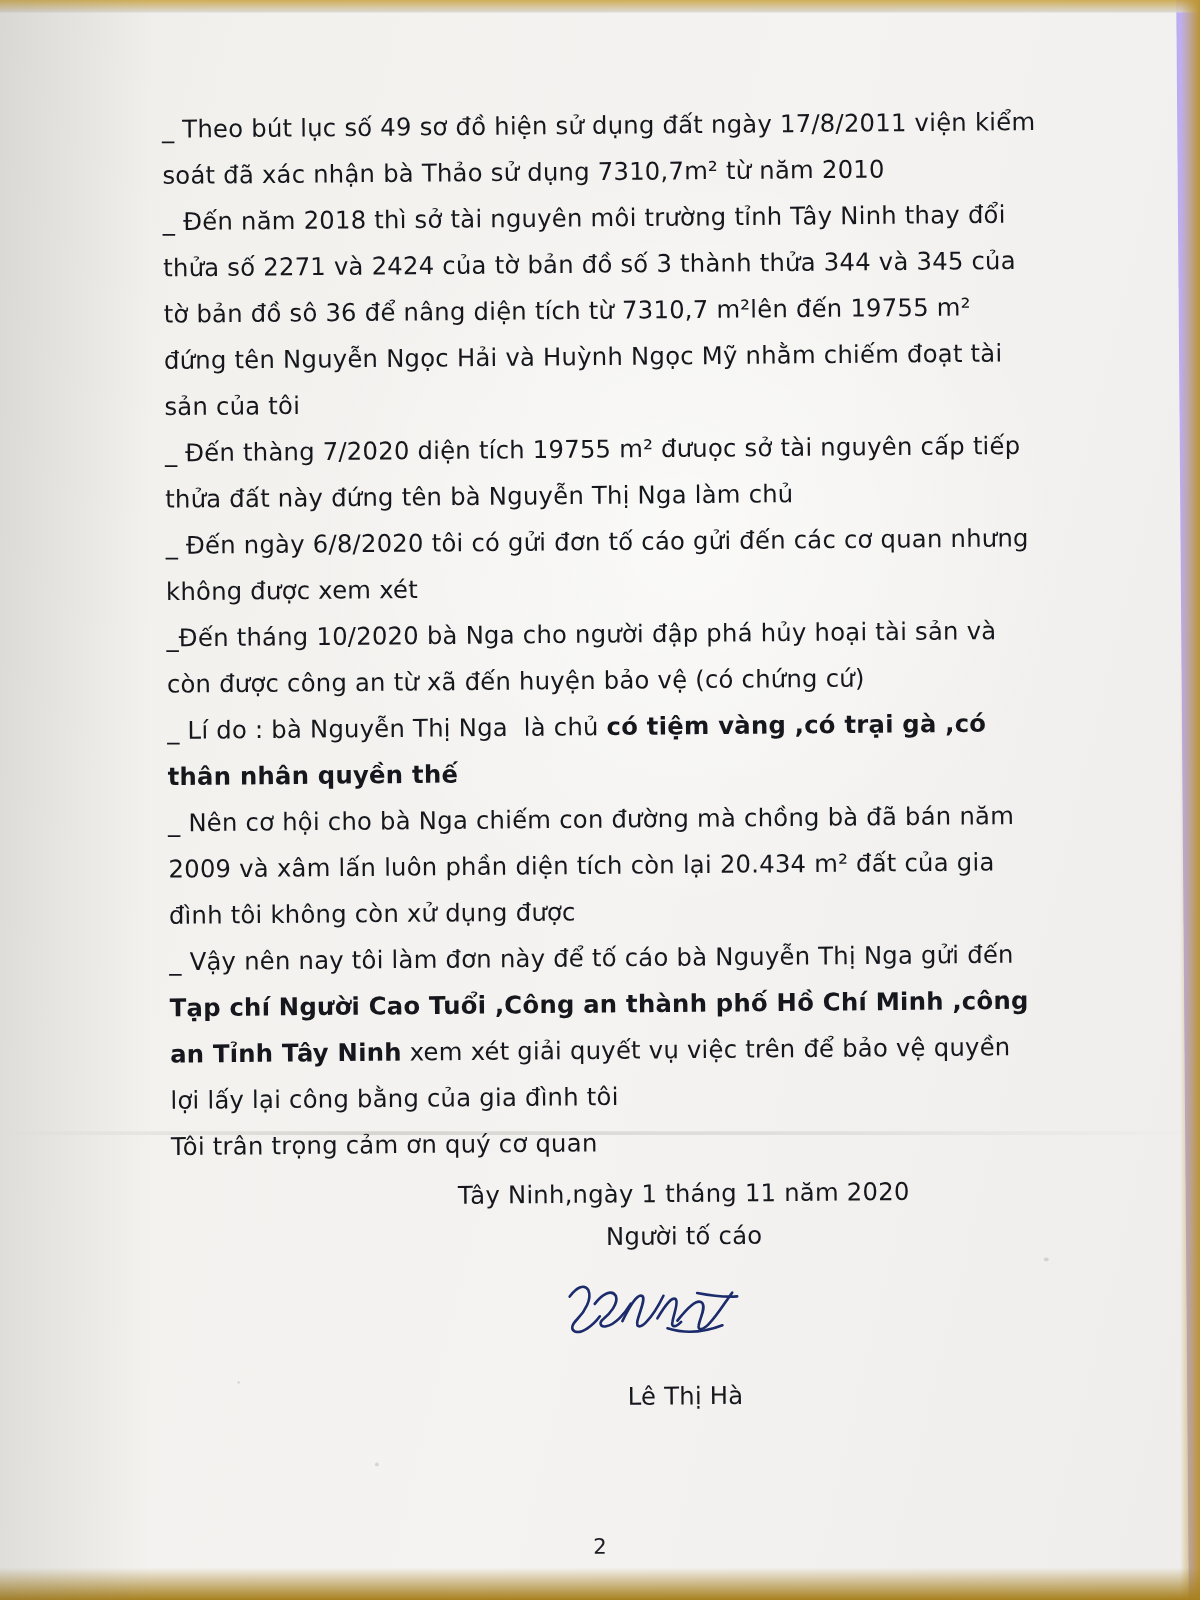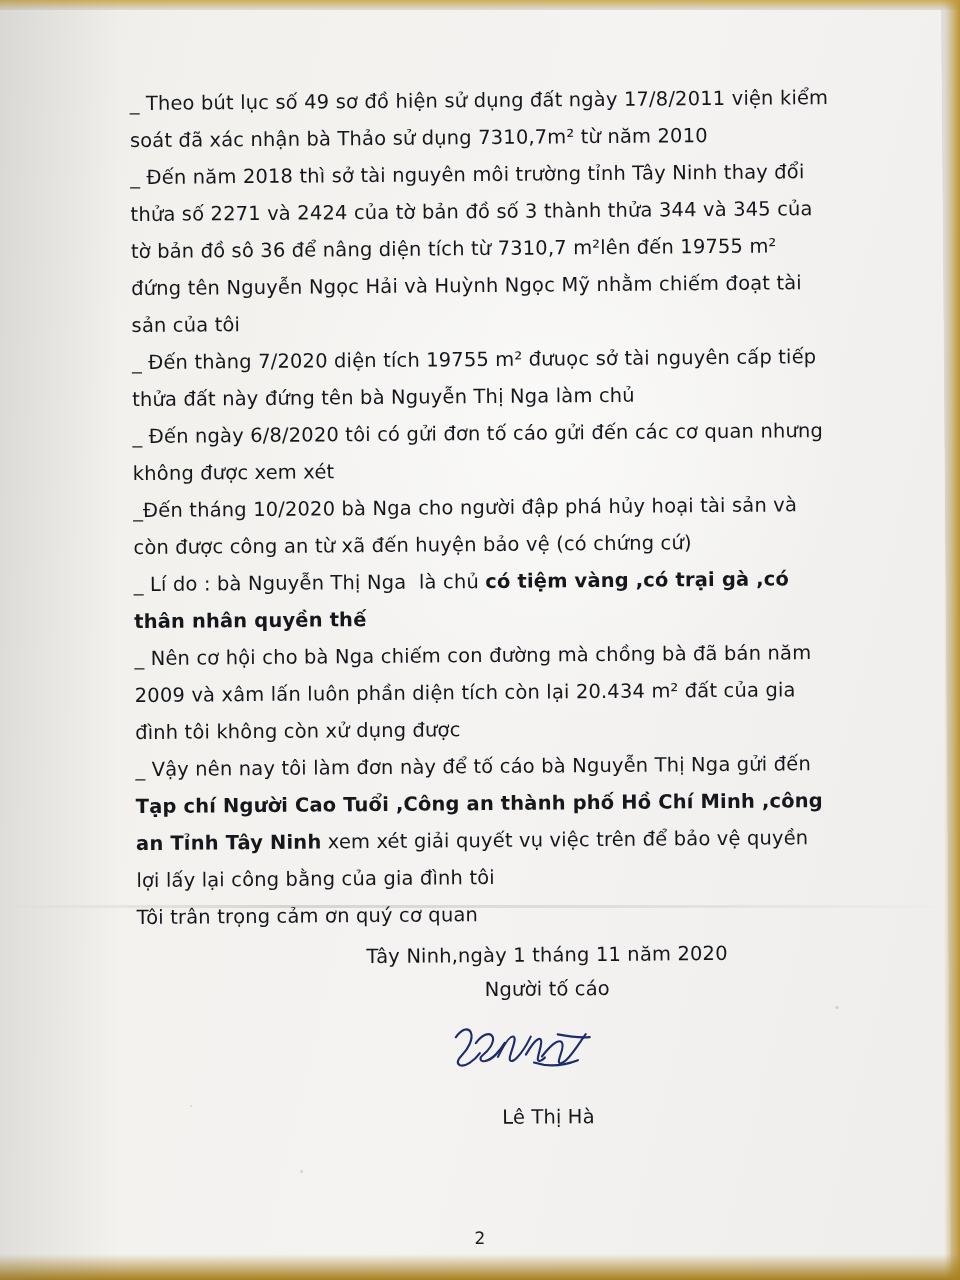--- a/index.html
+++ b/index.html
@@ -10,21 +10,21 @@
     width: 960px;
     height: 1280px;
     background: #b98f2a;
     font-family: "DejaVu Sans", sans-serif;
     overflow: hidden;
   }
   #page {
     position: relative;
     width: 960px;
     height: 1280px;
-    background: #e5e5e5;
+    background: #c4b5fd;
     overflow: hidden;
   }
   
   .sheet {
     position: absolute;
     left: -6px;
     top: -16px;
     width: 952px;
     height: 1310px;
     background: linear-gradient(104deg, #eceae7 0%, #f2f1ee 18%, #f4f3f1 55%, #eeedeb 100%);

